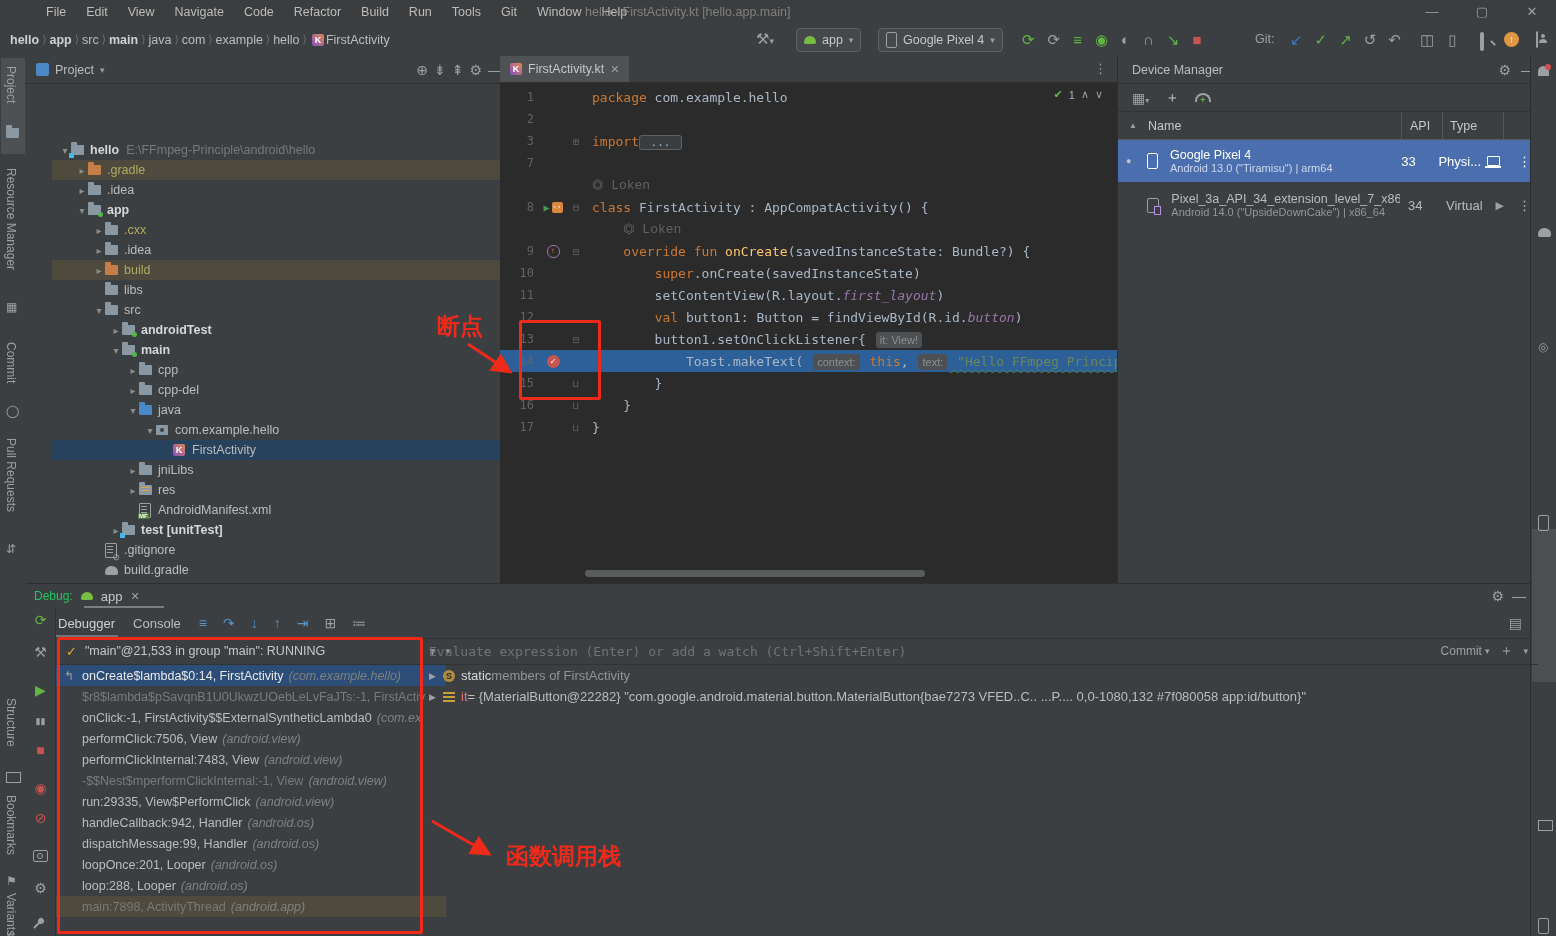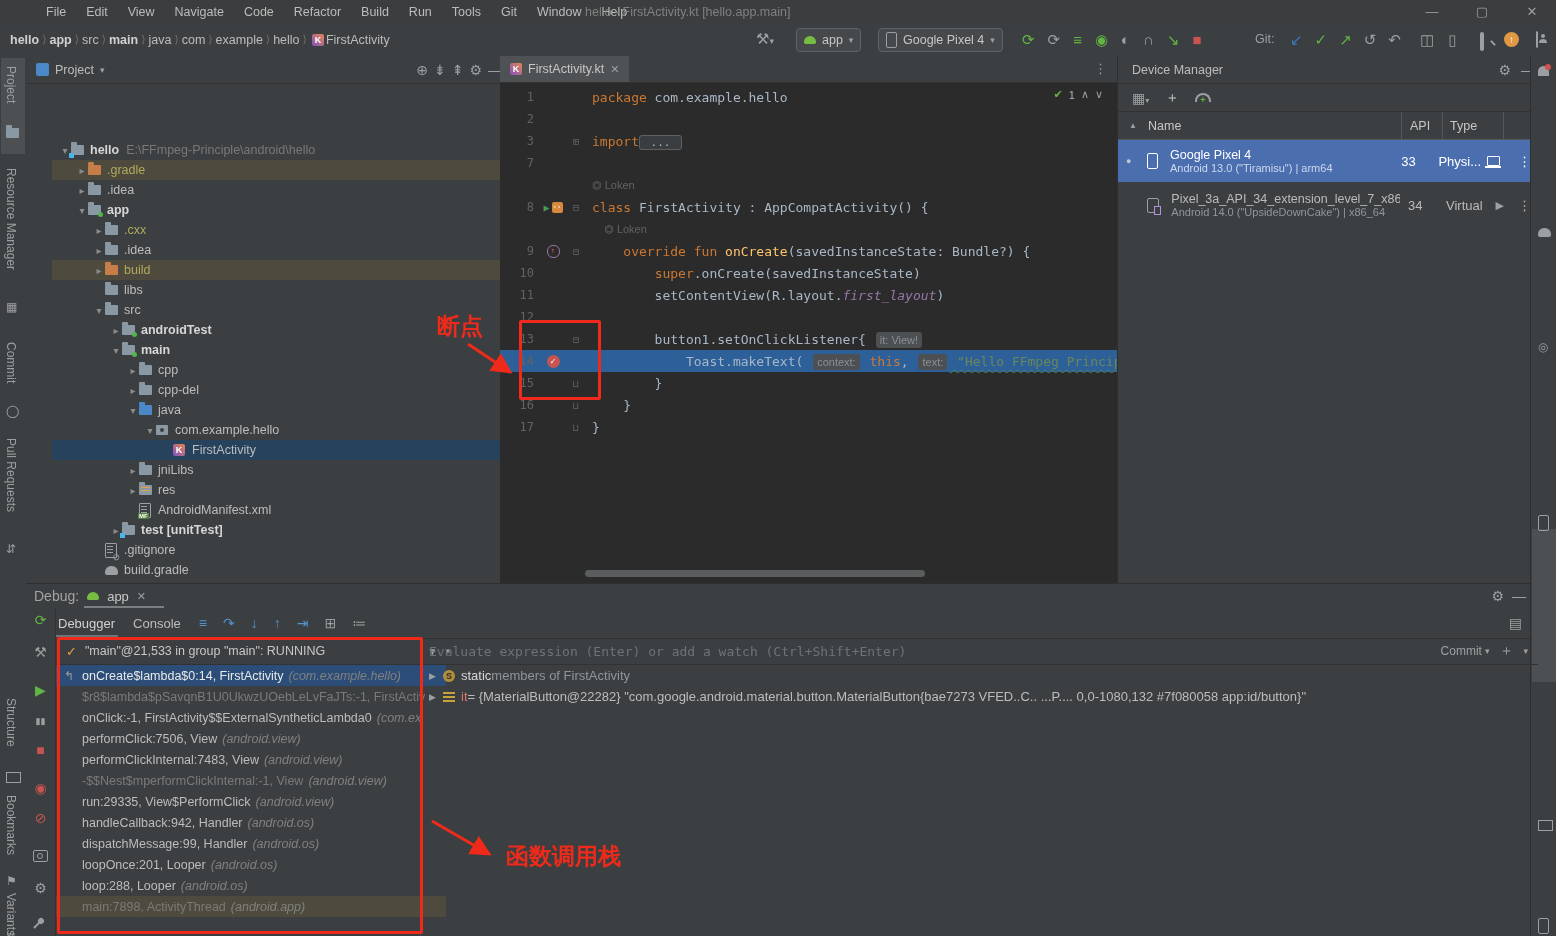--- a/index.html
+++ b/index.html
@@ -69,21 +69,21 @@
   .fslot{width:16px;flex:none;text-align:center;color:#5f6367;font-size:10px}
   .kw{color:#cc7832}.pl{color:#a9b7c6}.fn{color:#ffc66d}.attr{color:#9876aa;font-style:italic}
   .strw{color:#6a8759;text-decoration:underline wavy #4e8052 1px;text-underline-offset:3px}
   .chip{background:#4c5052;color:#8c9093;border-radius:3px;padding:2px 4px;font-size:11px;
         font-family:"Liberation Sans",sans-serif;margin:0 2px}
   .fold{background:#3a3d3f;border:1px solid #5e6163;color:#a9b7c6;border-radius:3px;padding:0 4px;font-size:11px}
   .bp{width:13px;height:13px;border-radius:7px;background:#c75450;color:#fff;font-size:9px;line-height:13px;text-align:center}
   .ovr{width:11px;height:11px;border-radius:6px;border:1px solid #9876aa;color:#c75450;font-size:8px;line-height:10px;text-align:center}
   .runic{color:#499c54;font-size:10px}
   .cmp{width:11px;height:11px;border-radius:2px;background:#d8883c;color:#fff;font-size:7px;line-height:11px;text-align:center}
-  .author{color:#606366;font-size:11px;font-family:Liberation Sans, sans-serif}
+  .author{color:#606366;font-size:13px;font-family:Liberation Mono, monospace}
   .scroll-h{position:absolute;background:#5a5d5e;border-radius:4px}
   
   #dm{left:1117px;top:56px;width:413px;height:527px;background:#3c3f41;border-left:1px solid #2e2e2e}
   .dm-row{position:absolute;left:0;width:413px;display:flex;align-items:center}
   .dm-sel{background:#4b6eaf;color:#fff}
   .dm-sub{font-size:11px;color:#909699}
   .dm-sel .dm-sub{color:#cdd8ee}
   .ic-phone{width:9px;height:14px;border:1.5px solid currentColor;border-radius:2px;flex:none}
   .ic-emu{position:relative;width:10px;height:13px;border:1.5px solid #9da0a2;border-radius:2px;flex:none}
   .ic-emu:after{content:"";position:absolute;right:-3px;bottom:-3px;width:5px;height:7px;background:#3c3f41;border:1.5px solid #b490e0}
@@ -434,21 +434,21 @@
         <div class="edline"><span class="lnum">1</span><span class="gslot"></span><span class="fslot"></span><span style="padding-left:8px"><span class="kw">package</span><span class="pl"> com.example.hello</span></span></div>
         <div class="edline"><span class="lnum">2</span><span class="gslot"></span><span class="fslot"></span><span style="padding-left:8px"></span></div>
         <div class="edline"><span class="lnum">3</span><span class="gslot"></span><span class="fslot">⊞</span><span style="padding-left:8px"><span class="kw">import</span><span class="fold"> ... </span></span></div>
         <div class="edline"><span class="lnum">7</span><span class="gslot"></span><span class="fslot"></span><span style="padding-left:8px"></span></div>
         <div class="edline"><span class="lnum"></span><span class="gslot"></span><span class="fslot"></span><span class="author" style="padding-left:8px;white-space:pre">⏣ Loken</span></div>
         <div class="edline"><span class="lnum">8</span><span class="gslot"><span class="runic">▶</span><span class="cmp">‹›</span></span><span class="fslot">⊟</span><span style="padding-left:8px"><span class="kw">class</span><span class="pl"> FirstActivity : AppCompatActivity() {</span></span></div>
         <div class="edline"><span class="lnum"></span><span class="gslot"></span><span class="fslot"></span><span class="author" style="padding-left:8px;white-space:pre">    ⏣ Loken</span></div>
         <div class="edline"><span class="lnum">9</span><span class="gslot"><span class="ovr">↑</span></span><span class="fslot">⊟</span><span style="padding-left:8px"><span class="pl">    </span><span class="kw">override fun</span><span class="fn"> onCreate</span><span class="pl">(savedInstanceState: Bundle?) {</span></span></div>
         <div class="edline"><span class="lnum">10</span><span class="gslot"></span><span class="fslot"></span><span style="padding-left:8px"><span class="pl">        </span><span class="kw">super</span><span class="pl">.onCreate(savedInstanceState)</span></span></div>
         <div class="edline"><span class="lnum">11</span><span class="gslot"></span><span class="fslot"></span><span style="padding-left:8px"><span class="pl">        setContentView(R.layout.</span><span class="attr">first_layout</span><span class="pl">)</span></span></div>
-        <div class="edline"><span class="lnum">12</span><span class="gslot"></span><span class="fslot"></span></div>
+        <div class="edline"><span class="lnum">12</span><span class="gslot"></span><span class="fslot"></span><span style="padding-left:8px"><span class="pl">        </span><span class="kw">val</span><span class="pl"> button1: Button = findViewById(R.id.</span><span class="attr">button</span><span class="pl">)</span></span></div>
         <div class="edline"><span class="lnum">13</span><span class="gslot"></span><span class="fslot">⊟</span><span style="padding-left:8px"><span class="pl">        button1.setOnClickListener{ </span><span class="chip">it: View!</span></span></div>
         <div class="edline exec"><span class="lnum">14</span><span class="gslot"><span class="bp">✓</span></span><span class="fslot"></span><span style="padding-left:8px"><span class="pl">            Toast.makeText( </span><span class="chip">context:</span><span class="kw"> this</span><span class="pl">, </span><span class="chip">text:</span><span class="strw"> "Hello FFmpeg Principle</span></span></div>
         <div class="edline"><span class="lnum">15</span><span class="gslot"></span><span class="fslot">⊔</span><span style="padding-left:8px"><span class="pl">        }</span></span></div>
         <div class="edline"><span class="lnum">16</span><span class="gslot"></span><span class="fslot">⊔</span><span style="padding-left:8px"><span class="pl">    }</span></span></div>
         <div class="edline"><span class="lnum">17</span><span class="gslot"></span><span class="fslot">⊔</span><span style="padding-left:8px"><span class="pl">}</span></span></div>
       </div>
     <div class="abs row" style="right:14px;top:32px;gap:6px;font-size:11px">
       <span style="color:#62b543">✔</span>
       <span style="color:#a9b7c6">1</span>
       <span style="color:#9da0a2">∧</span>
@@ -511,21 +511,21 @@
       <span class="ic-gradle" style="position: absolute; left: 7px; top: 172px; font-size: 12px;"></span>
       <span class="tbi" style="position: absolute; left: 7px; top: 284px; font-size: 12px;">◎</span>
       <div class="stripe-sel" style="left:1px;top:473px;width:24px;height:153px"></div>
       <span class="ic-phone" style="position: absolute; left: 7px; top: 459px; font-size: 12px; border-color: rgb(157, 160, 162);"></span>
       <span class="i-monitor" style="position: absolute; left: 7px; top: 764px; font-size: 12px;"></span>
       <span class="ic-phone" style="position: absolute; left: 7px; top: 862px; font-size: 12px; border-color: rgb(157, 160, 162);"></span>
     </div>
 
   <div class="abs" id="debug">
     <div class="abs row" style="left:0;top:0;width:1504px;height:24px;gap:8px;padding-left:8px">
-      <span style="color:#a3a3a3;font-size:14px">Debug:</span>
+      <span style="color:#22c55e;font-size:12px">Debug:</span>
       <span class="i-android" style="width:12px;height:8px"></span>
       <span style="color:#c7c7c7">app</span>
       <span style="color:#9da0a2;font-size:11px">✕</span>
       <span style="flex:1"></span>
       <span class="ph-ic">⚙</span>
       <span class="ph-ic" style="padding-right:12px">—</span>
     </div>
     <div class="dbg-tab-underline" style="left:58px;top:22px;width:80px"></div>
     <div class="abs row" style="left:32px;top:24px;width:1474px;height:30px;border-bottom:1px solid #323232;gap:18px">
       <span style="color:#d0d0d0">Debugger</span>

